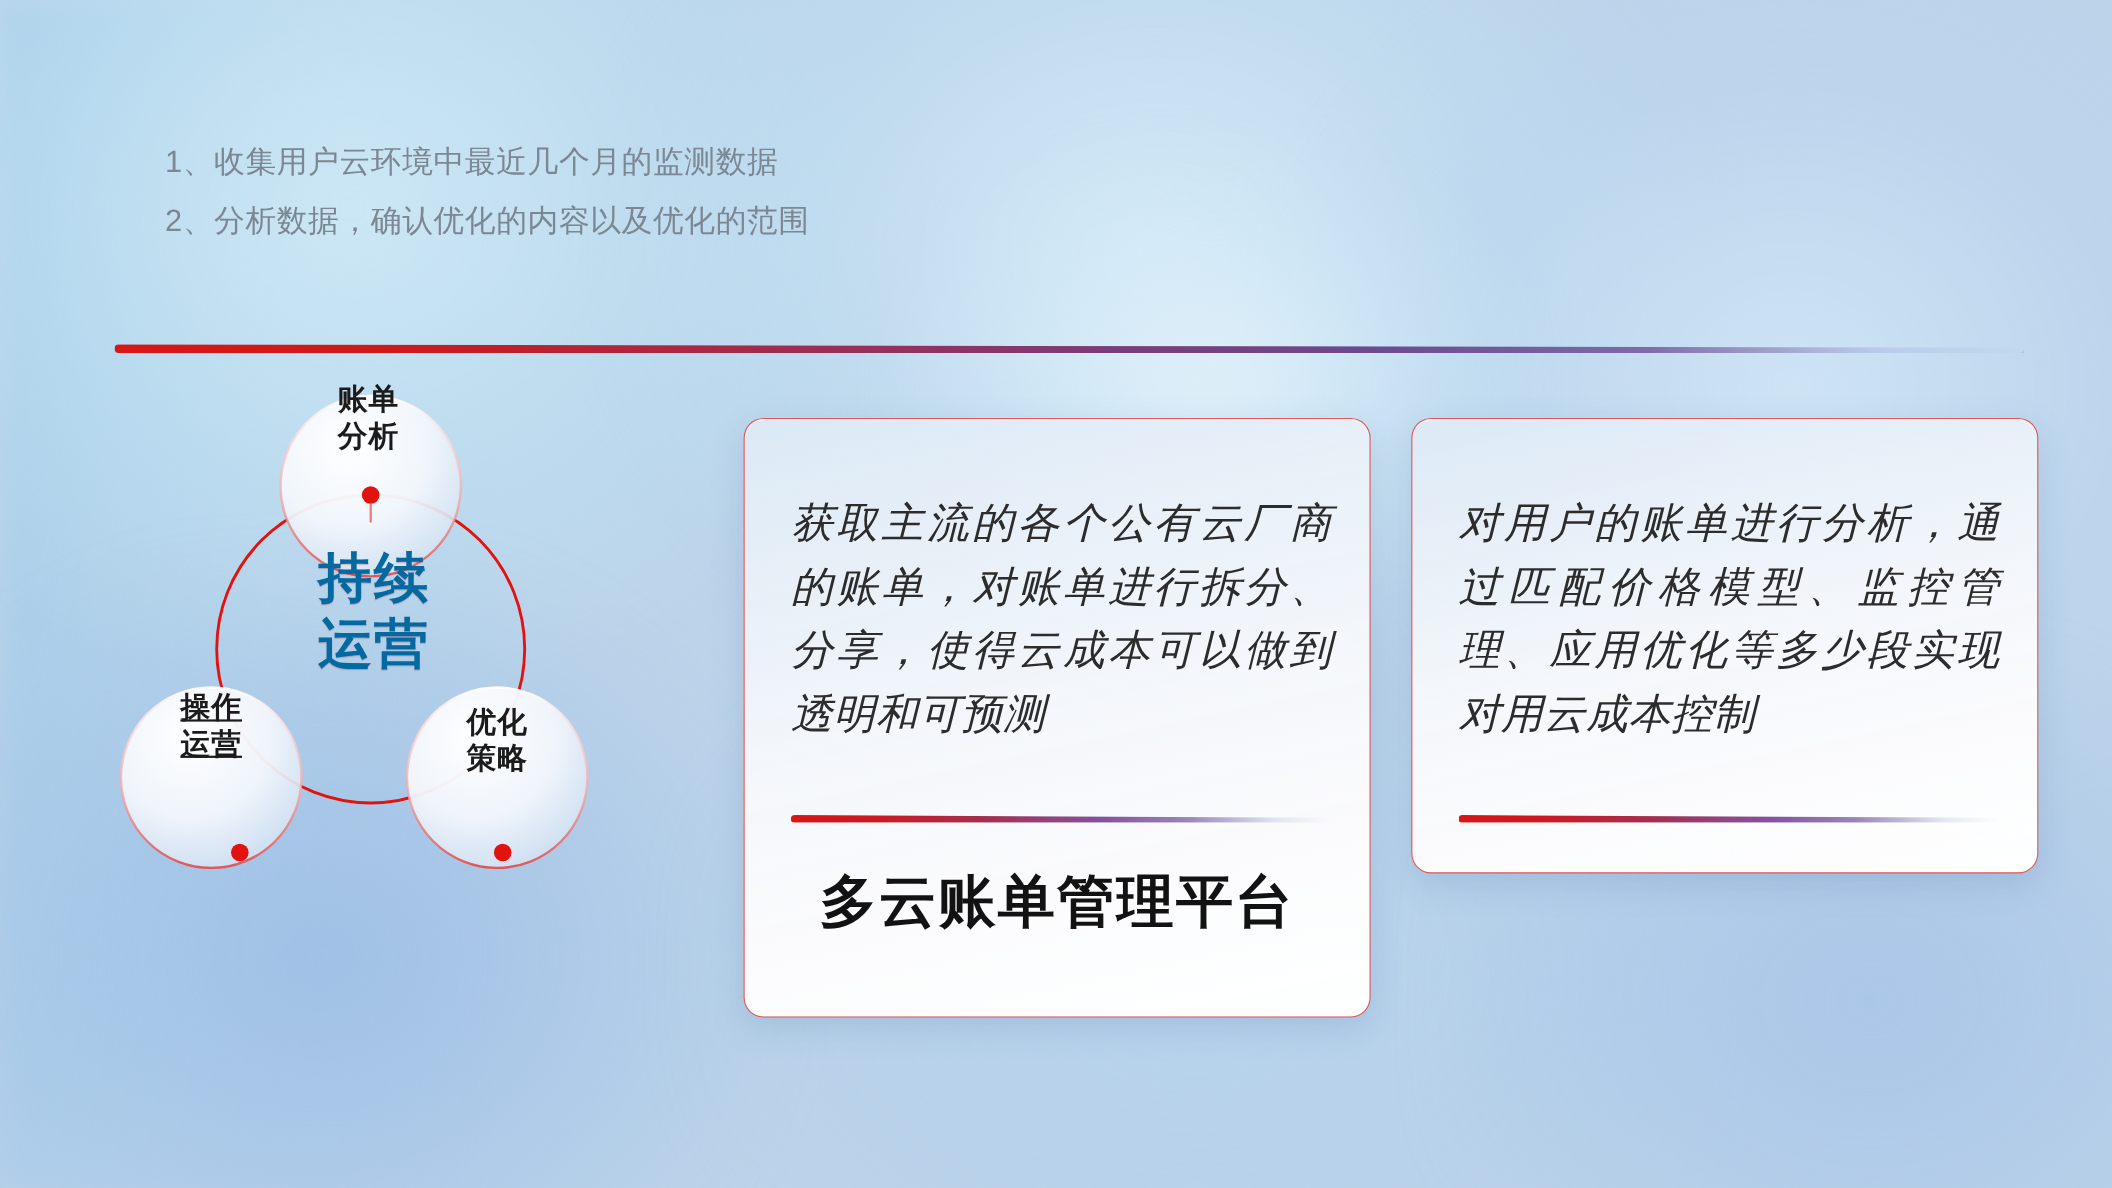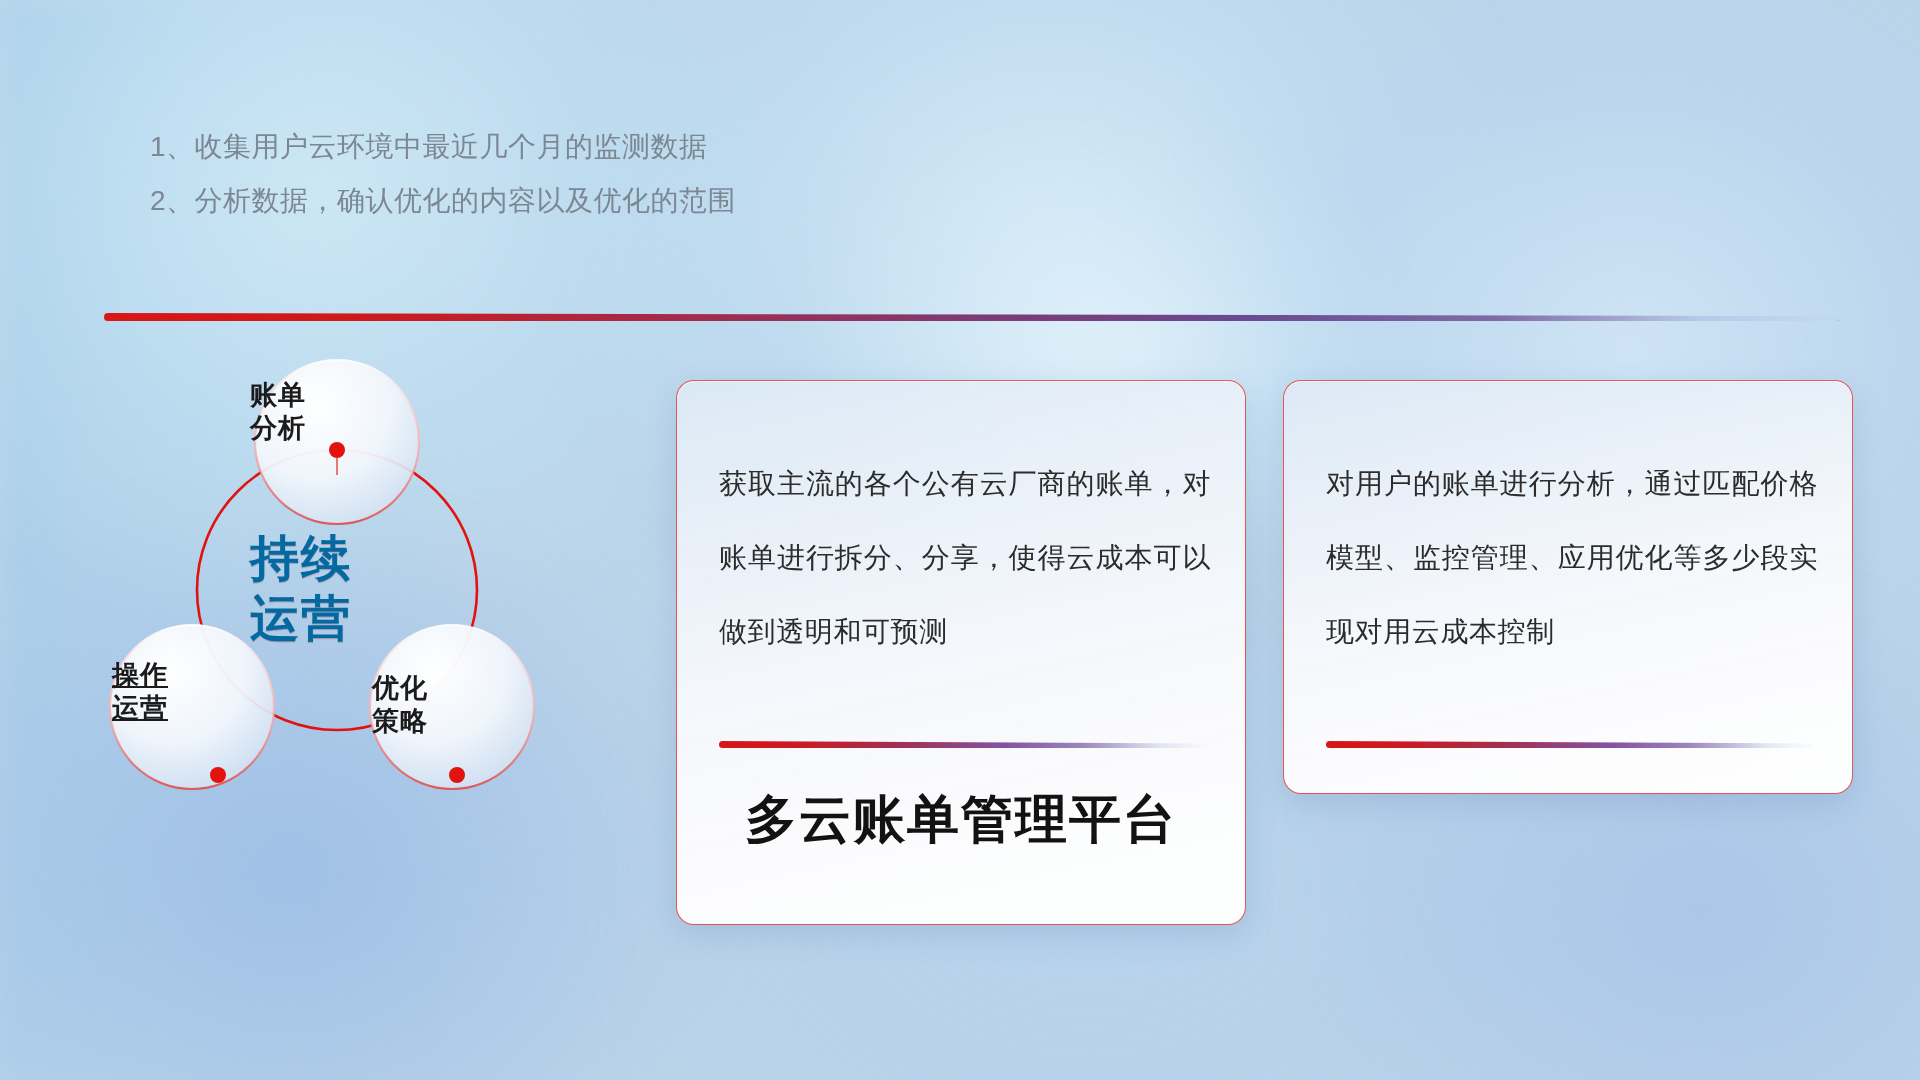--- a/index.html
+++ b/index.html
@@ -89,26 +89,26 @@
     border-radius:4px;
     box-shadow:0 1px 2px rgba(120,40,60,0.25);
     clip-path:polygon(0 0, 100% 38%, 100% 100%, 0 100%);
   }
 
   
   .venn { position:absolute; left:100px; top:350px; width:500px; height:600px; }
   .venn svg { position:absolute; left:0; top:0; }
   .venn-label {
     position:absolute;
+    text-align:center;
     font-weight:700;
     line-height:1.22;
     color:#1b1b1b;
     letter-spacing:1px;
     white-space:pre-line;
-    margin-top:32px;
   }
   .venn-label.small { font-size:27px; }
   .label-top    { left:150px; top:-3px;  width:170px; }
   .label-bottom-left  { left:12px;  top:277px; width:160px;text-decoration:underline; }
   .label-bottom-right { left:272px; top:290px; width:160px; }
   .label-center {
     left:150px; top:147px; width:180px;
     font-size:49px; color:#0369a1; font-weight:700; letter-spacing:2px;
     text-shadow:0 1px 1px rgba(140,0,10,0.28);
   }
@@ -124,24 +124,25 @@
       rgba(246,248,251,0.97) 50%,
       rgba(252,252,253,0.98) 74%,
       rgba(255,255,255,0.99) 100%);
     box-shadow:0 10px 30px rgba(70,110,160,0.18), inset 0 1px 0 rgba(255,255,255,0.6);
     overflow:hidden;
   }
   .card-1 { left:676px; top:380px; width:570px; height:545px; }
   .card-2 { left:1283px; top:380px; width:570px; height:414px; }
   .card-body {
     position:absolute; left:42px; right:34px; top:66px;
-    font-size:28px; line-height:74px; color:#2c2c2c;
+    font-size:38px; line-height:58px; color:#2c2c2c;
     letter-spacing:0.6px;
     text-align:justify;
     text-justify:inter-ideograph;
+    font-style:italic;
   }
   .card-rule {
     position:absolute; left:42px; top:360px; width:490px; height:7px;
     border-radius:4px;
     background:linear-gradient(90deg,
       #d81616 0%, #cc1a22 16%, #a23050 36%, #8452a0 58%,
       #9a86bb 74%, rgba(190,200,225,0.4) 90%, rgba(210,220,238,0) 100%);
     clip-path:polygon(0 0, 100% 34%, 100% 100%, 0 100%);
   }
   .card-title {

